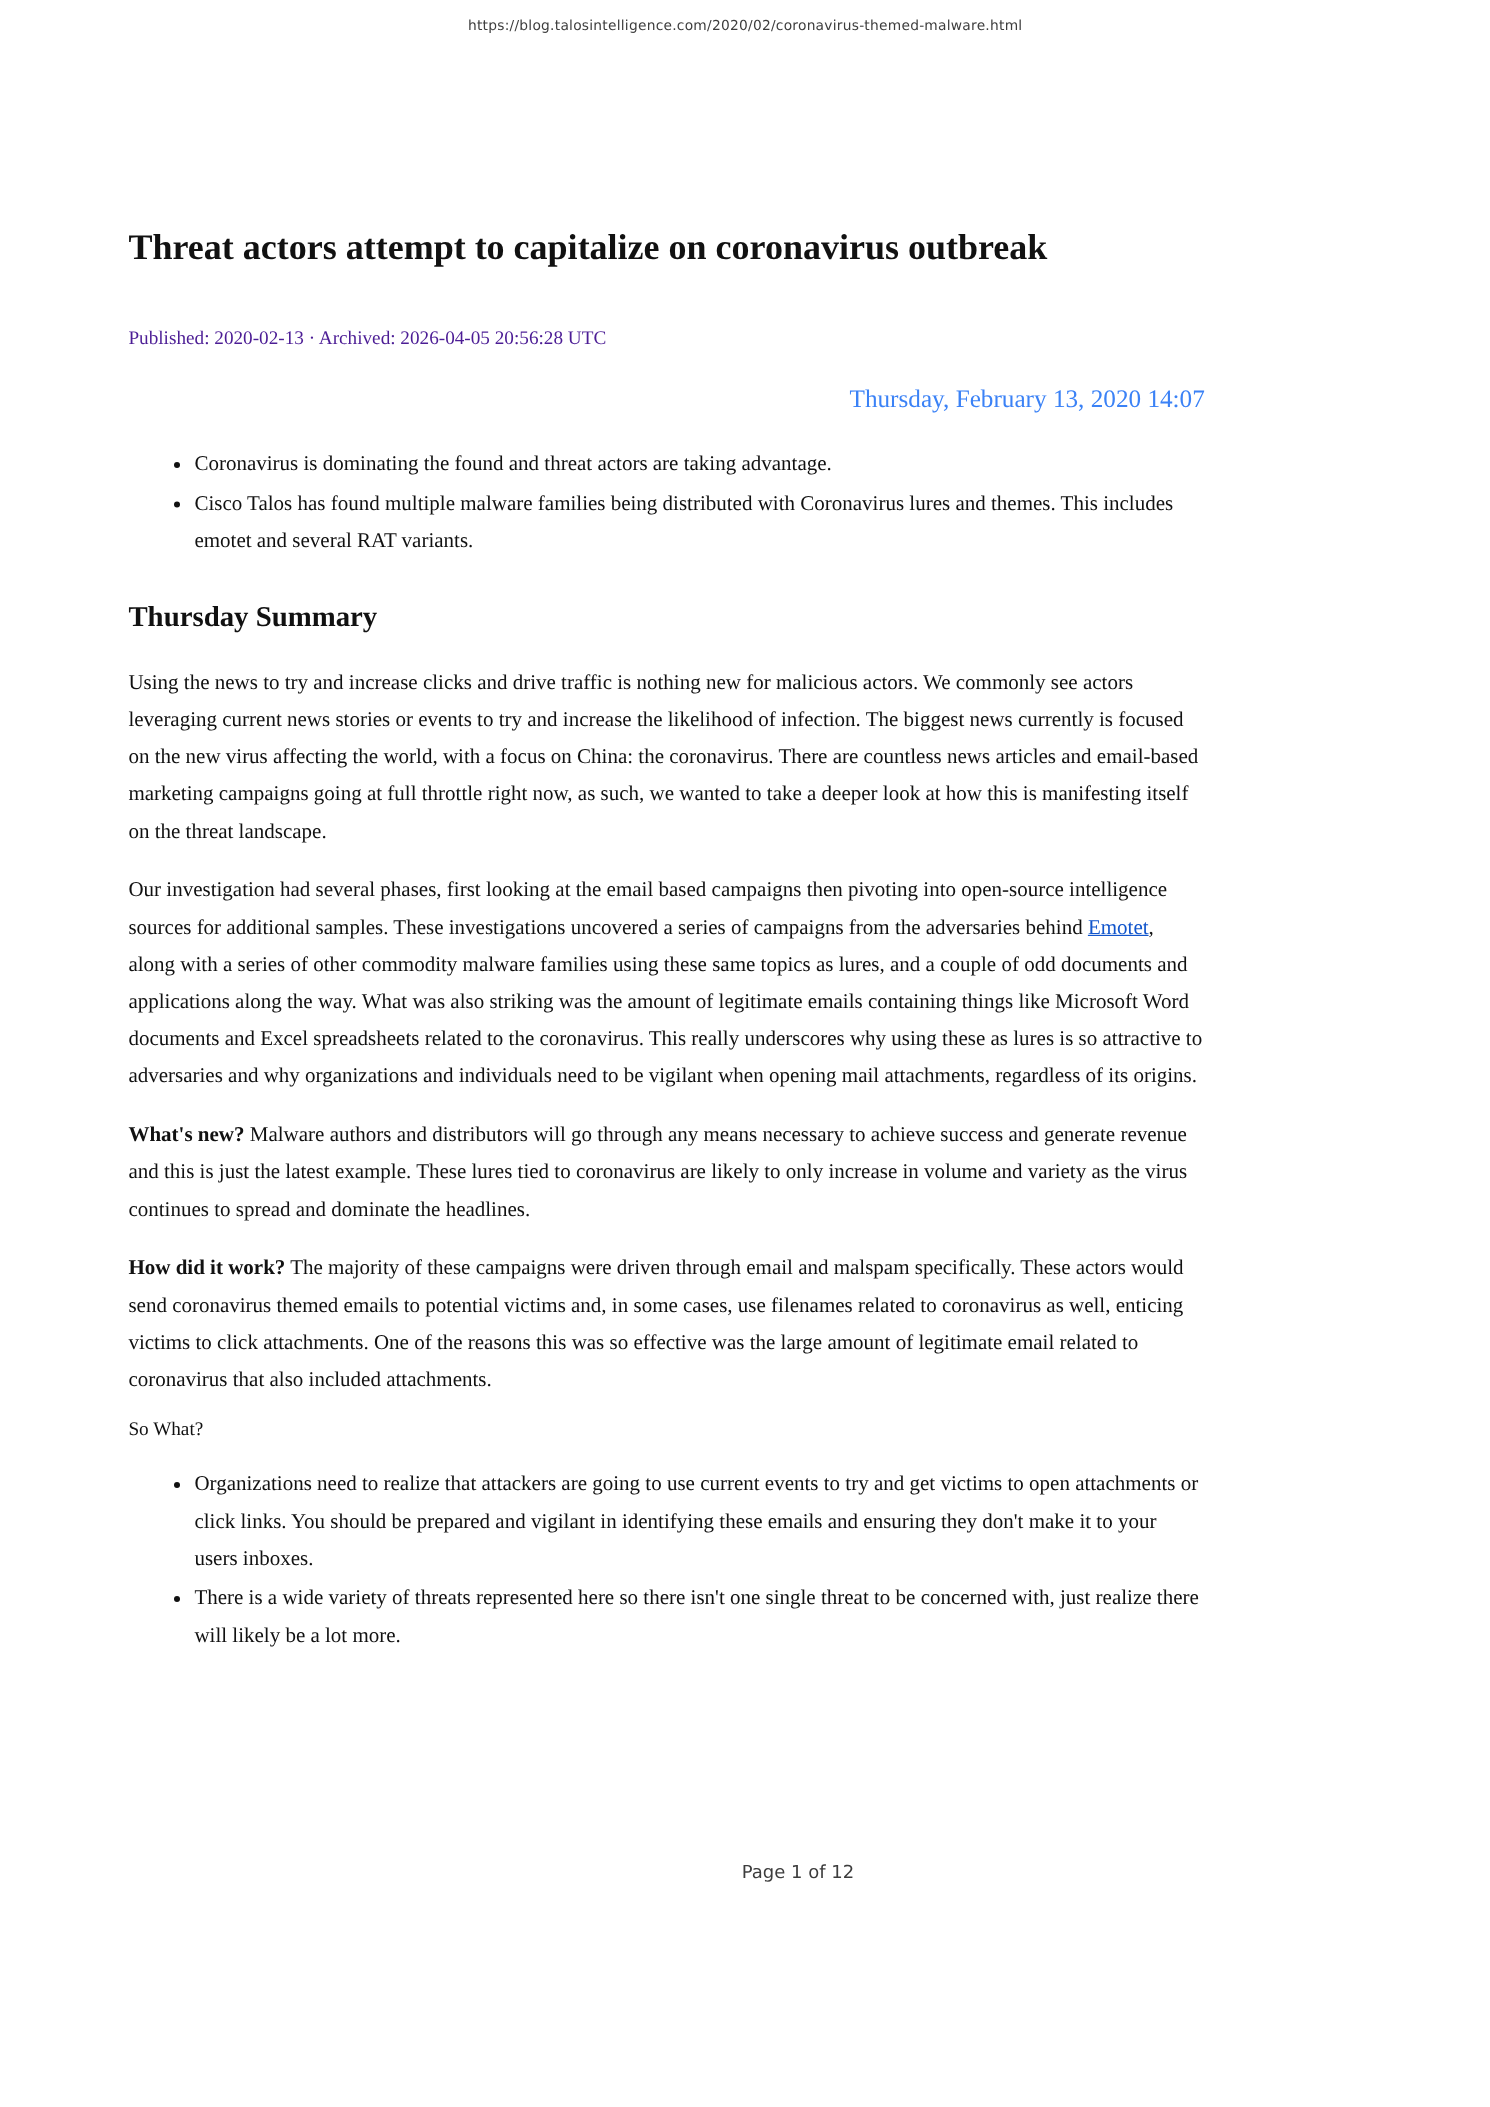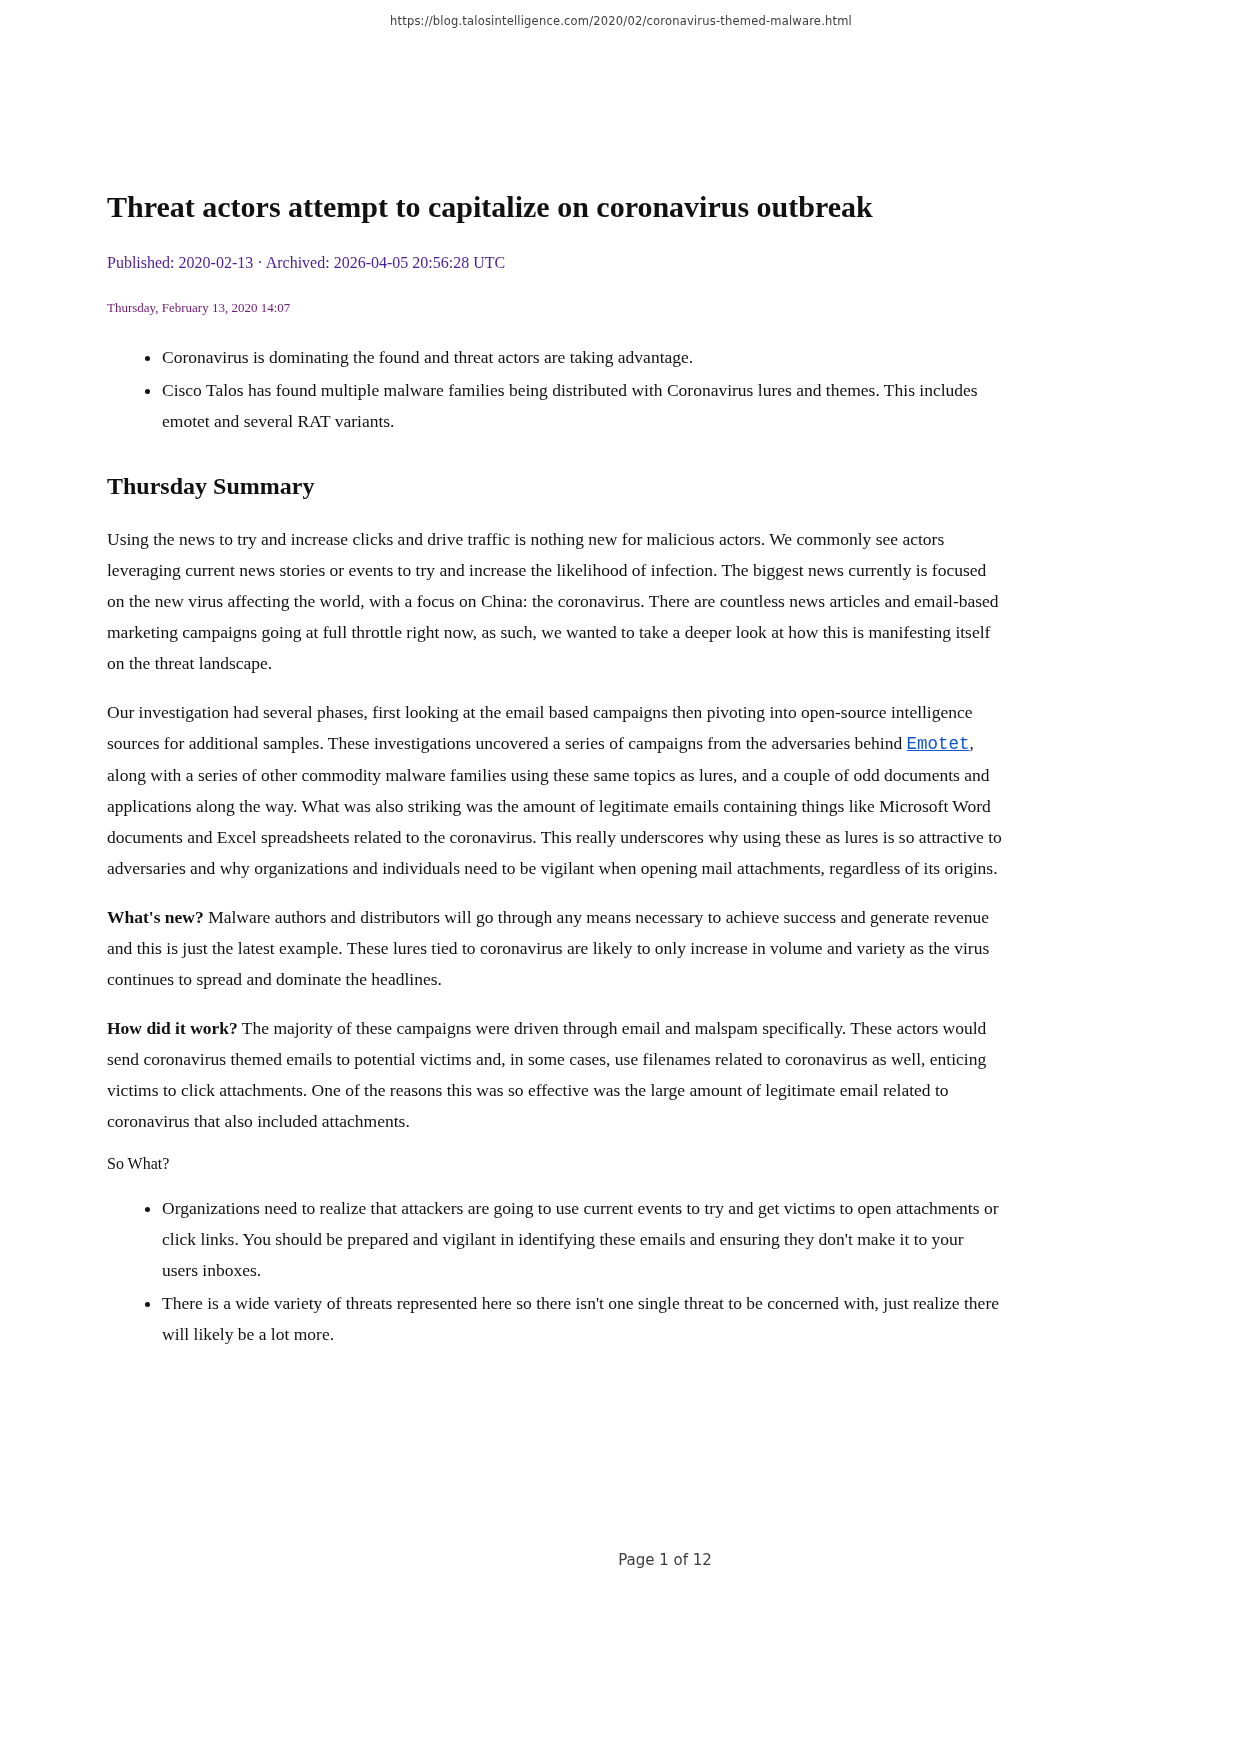--- a/index.html
+++ b/index.html
@@ -27,40 +27,41 @@
   }
   .article {
     position: absolute;
     top: 188px;
     left: 107px;
     width: 897px;
     font-family: "Liberation Serif", "DejaVu Serif", serif;
     color: #111111;
   }
   .title {
-    margin: 0 0 28px 0;
+    margin: 0 0 48px 0;
     font-size: 30px;
     line-height: 1.25;
     font-weight: bold;
     color: #111111;
   }
   .byline {
     margin: 0 0 24px 0;
     font-size: 17px;
     color: #333333;
   }
   .meta {
     margin: 0 0 28px 0;
     font-size: 16px;
     color: #4c1d95;
   }
   .dateline {
     margin: 0 0 26px 0;
-    font-size: 13px;
-    color: #701a75;
+    font-size: 21px;
+    color: #3b82f6;
+    text-align: right;
   }
   .body-text, .bullets li {
     font-size: 17.5px;
     line-height: 31px;
     color: #111111;
   }
   .bullets {
     margin: 0 0 20px 0;
     padding-left: 55px;
     list-style-type: disc;
@@ -80,21 +81,20 @@
   .subhead {
     margin: 18px 0 20px 0;
     font-size: 16px;
     font-weight: normal;
     color: #111111;
   }
   .inline-link {
     color: #1155cc;
     text-decoration: underline;
     cursor: pointer;
-    font-family: Liberation Mono, monospace;
   }
   .print-footer {
     position: absolute;
     top: 1551px;
     left: 0;
     width: 100%;
     text-align: center;
     font-family: "DejaVu Sans", "Liberation Sans", sans-serif;
     font-size: 15px;
     color: #3d3d3d;

